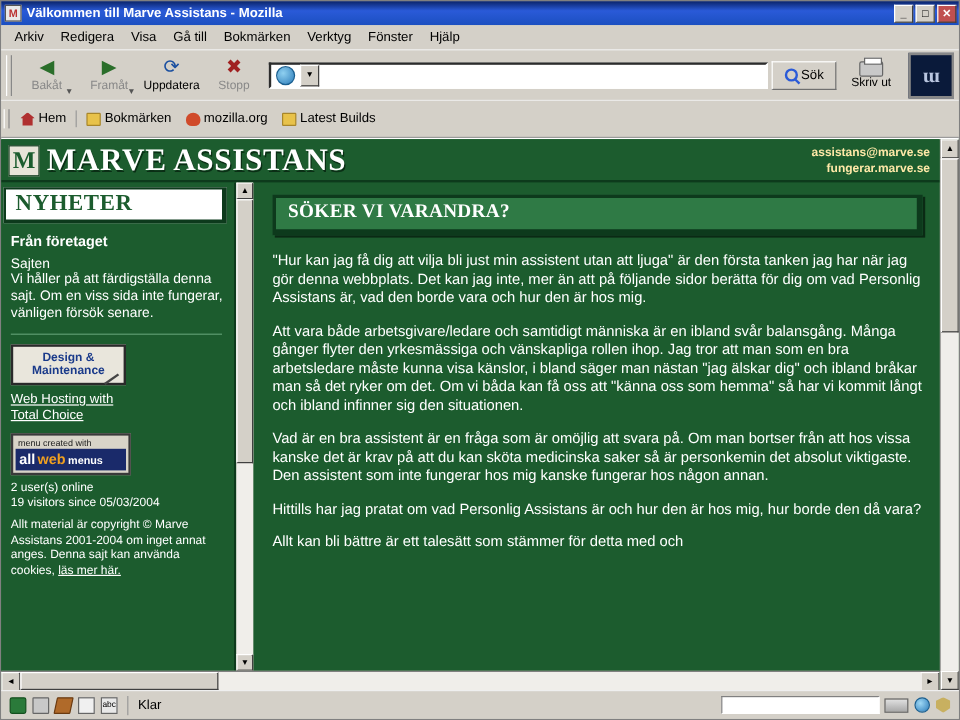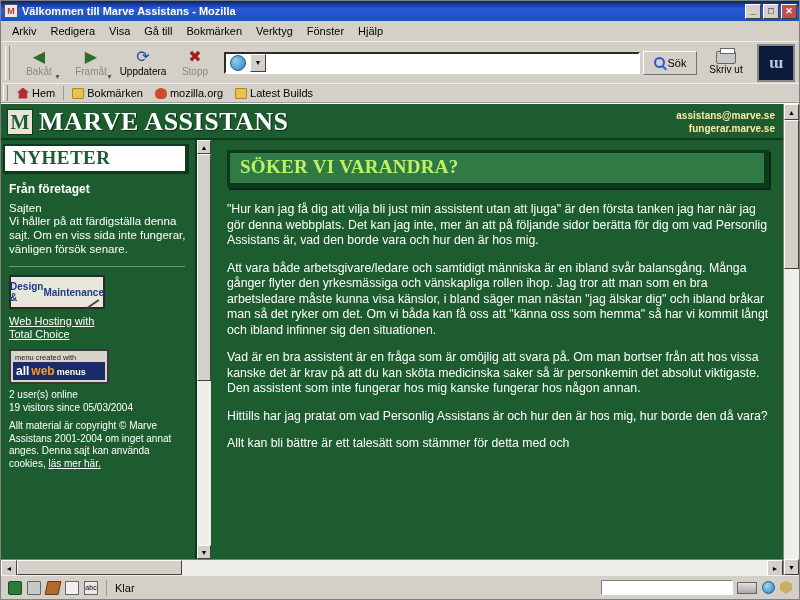--- a/index.html
+++ b/index.html
@@ -144,21 +144,21 @@
   .brandbox {
     width: 38px; height: 38px; margin-left: 2px;
     background: #0a1a3a;
     border: 2px solid #888;
     display: flex; align-items: center; justify-content: center;
     color: #b9c6e0; font-size: 17px; font-weight: bold;
     font-family: "Liberation Serif", serif;
   }
   
   .persbar {
-    height: 20px; background: #d4d0c8;
+    height: 32px; background: #d4d0c8;
     display: flex; align-items: center; padding: 0 2px;
     border-top: 1px solid #efefef;
     border-bottom: 1px solid #9a9a9a;
   }
   .pitem { display: flex; align-items: center; gap: 3px; padding: 1px 6px; font-size: 11px; }
   .pitem .pico { width: 12px; height: 11px; flex: none; }
   .pico.home { background: #b03030; clip-path: polygon(50% 0, 100% 45%, 85% 45%, 85% 100%, 15% 100%, 15% 45%, 0 45%); }
   .pico.folder { background: #e8c24a; border: 1px solid #a8862a; border-radius: 1px; }
   .pico.lizard { background: #d04a2a; border-radius: 50% 50% 40% 40%; }
   .pico.builds { background: #e8c24a; border: 1px solid #a8862a; border-radius: 1px; }
@@ -237,21 +237,21 @@
     padding: 2px 8px 6px 8px;
   }
   .sb-h { color: #ffffff; font-weight: normal; font-size: 11.5px; padding: 0 8px; }
   .sb-p { color: #ffffff; font-size: 11.5px; padding: 0 8px 6px 8px; line-height: 14px; }
   .sb-rule { height: 1px; background: #5e9c70; margin: 4px 10px 8px 8px; }
   .badge-design {
     margin: 0 8px 6px 8px;
     width: 96px; height: 34px;
     background: #e9e6dc;
     border: 2px solid #2a2a2a;
-    display: flex; flex-direction: row; align-items: center; justify-content: center;
+    display: flex; flex-direction: column; align-items: center; justify-content: center;
     color: #1a3a8a; font-weight: bold; font-size: 10px; line-height: 11px;
     position: relative;
   }
   .badge-design .pen {
     position: absolute; right: 3px; bottom: 2px;
     width: 14px; height: 2px; background: #444; transform: rotate(-35deg);
   }
   .sb-link {
     color: #ffffff; font-size: 11px; padding: 0 8px; line-height: 13px;
     text-decoration: underline;
@@ -286,21 +286,21 @@
     background: #2f7a45;
     border: 3px solid #0d3a1c;
     border-right-width: 5px; border-bottom-width: 5px;
     padding: 3px 10px 5px 10px;
     margin-bottom: 14px;
     box-shadow: 2px 2px 0 #0a2a14;
   }
   .headline-box h1 {
     margin: 0;
     font-family: "Liberation Serif", serif;
-    font-size: 19px; font-weight: bold; color: #bef264;
+    font-size: 16px; font-weight: bold; color: #ffffff;
     letter-spacing: 0.3px;
   }
   .content p {
     margin: 0 0 12px 0;
     font-size: 12.3px; line-height: 15.5px; color: #ffffff;
   }
   
   .sb-col {
     width: 16px; background: #d4d0c8;
     display: flex; flex-direction: column;

